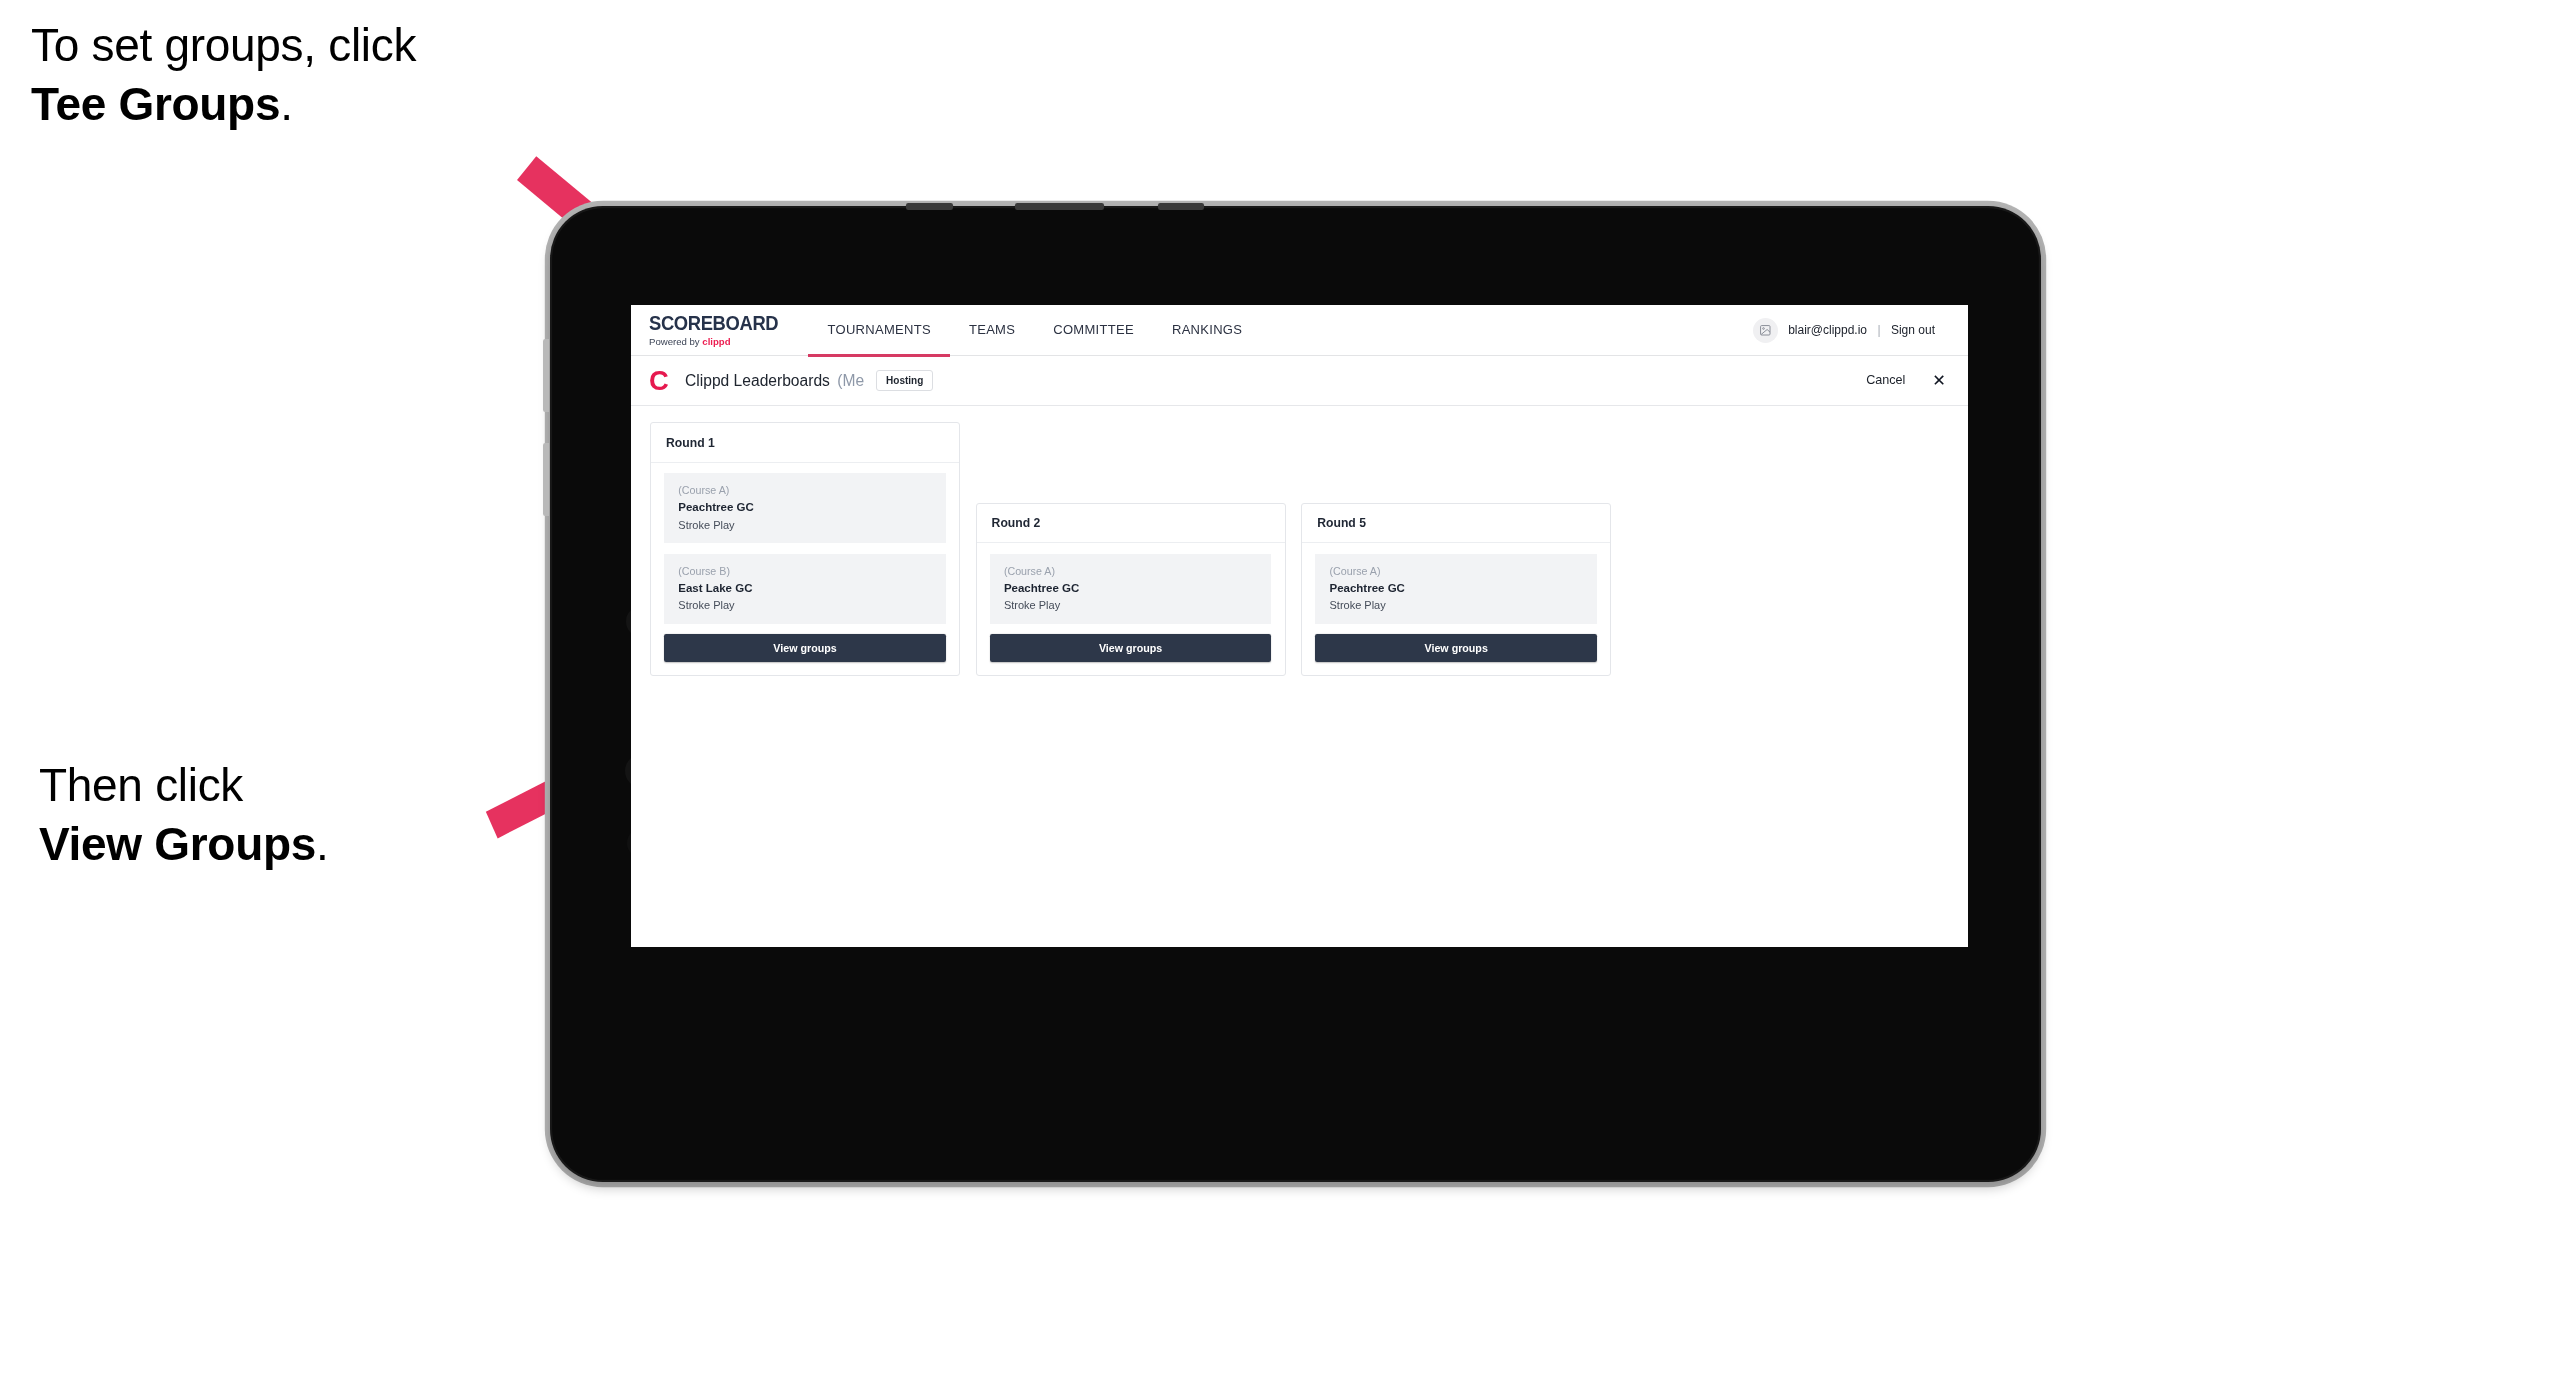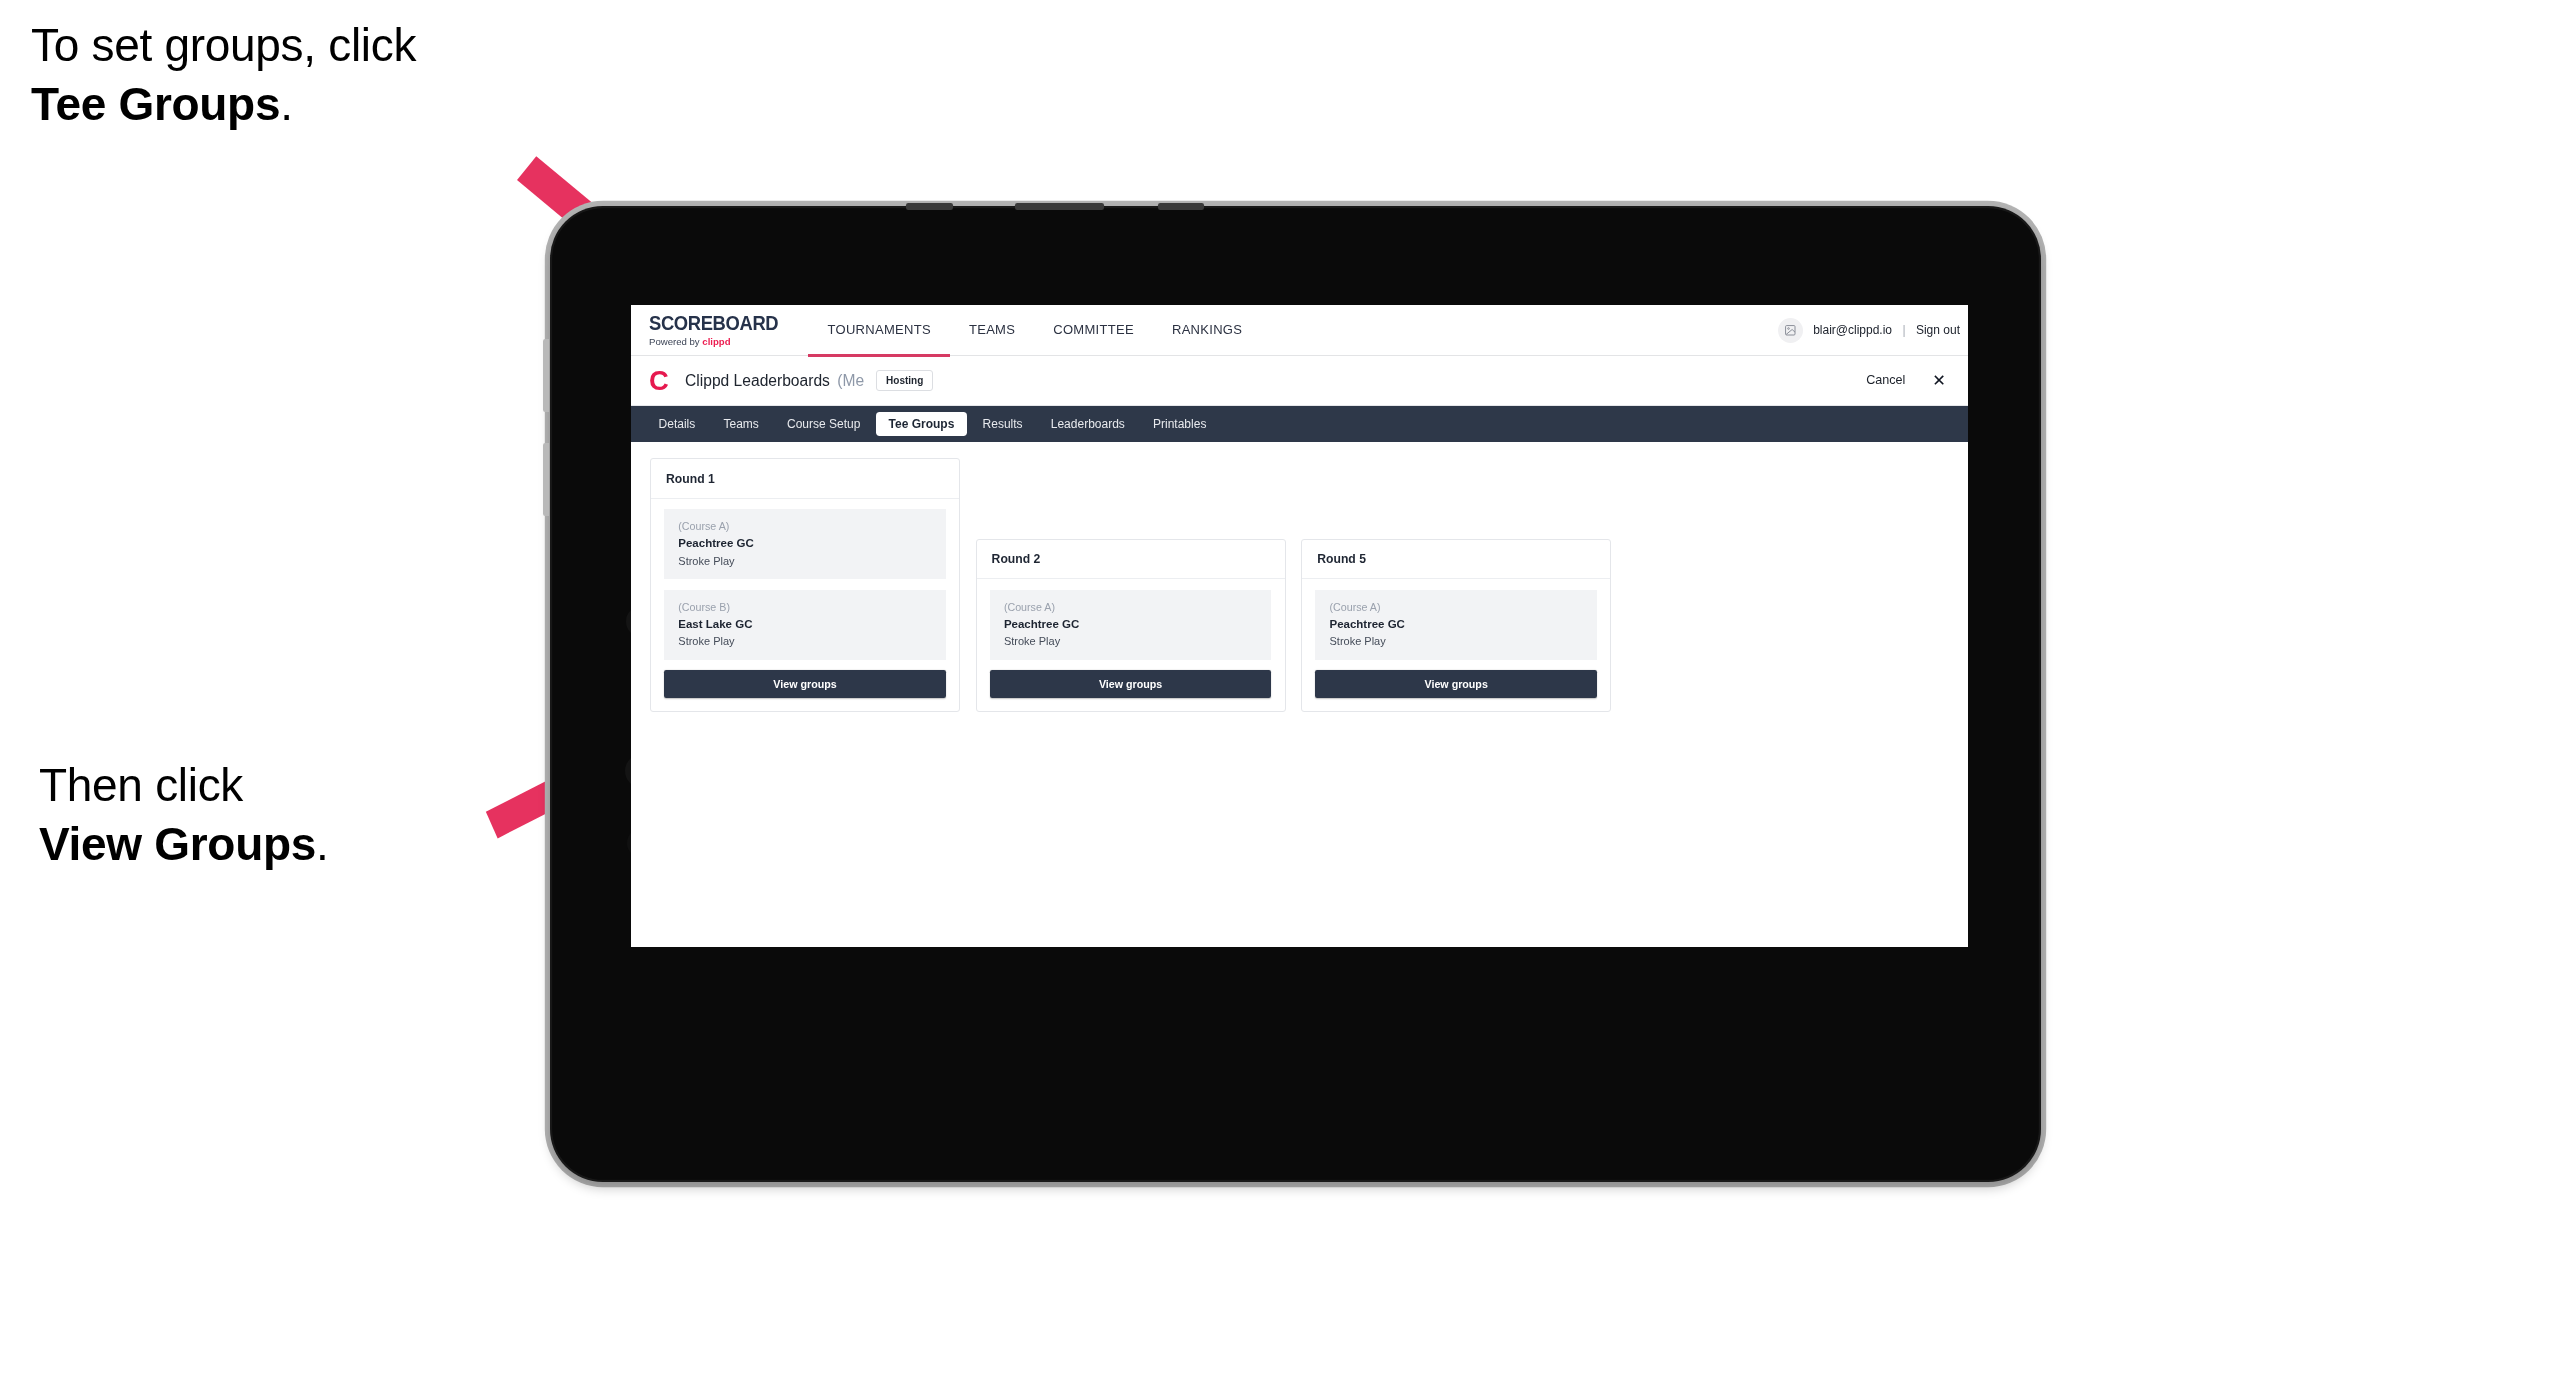--- a/index.html
+++ b/index.html
@@ -151,21 +151,21 @@
     position: absolute;
     left: 0; right: 0; bottom: -1.5px;
     height: 2.2px;
     background: #d63a63;
   }
 
   #topbar-right {
     margin-left: auto;
     display: flex;
     align-items: center;
-    padding-right: 8px;
+    padding-right: 33px;
     gap: 10.4px;
   }
   #avatar {
     width: 25px; height: 25px;
     border-radius: 50%;
     background: #f0f0f2;
     display: flex; align-items: center; justify-content: center;
     color: #8b8f99;
   }
   #user-email { font-size: 12px; color: #20252f; white-space: nowrap; }
@@ -373,29 +373,20 @@
       <div id="clippd-c">C</div>
       <div id="tourney-name">Clippd Leaderboards</div>
       <div id="tourney-meta">(Me</div>
       <div id="hosting-badge">Hosting</div>
       <div id="cancel-group">
         <span id="cancel-label">Cancel</span>
         <span id="cancel-x">✕</span>
       </div>
     </div>
 
-    <div id="tabstrip">
-      <div class="tab">Details</div>
-      <div class="tab">Teams</div>
-      <div class="tab">Course Setup</div>
-      <div class="tab active">Tee Groups</div>
-      <div class="tab">Results</div>
-      <div class="tab">Leaderboards</div>
-      <div class="tab">Printables</div>
-    </div>
 
     <div id="content">
 
       <div class="round-card">
         <div class="round-head">
           <div class="round-title">Round 1</div>
         </div>
         <div class="round-body">
           <div class="course-block">
             <div class="course-label">(Course A)</div>

